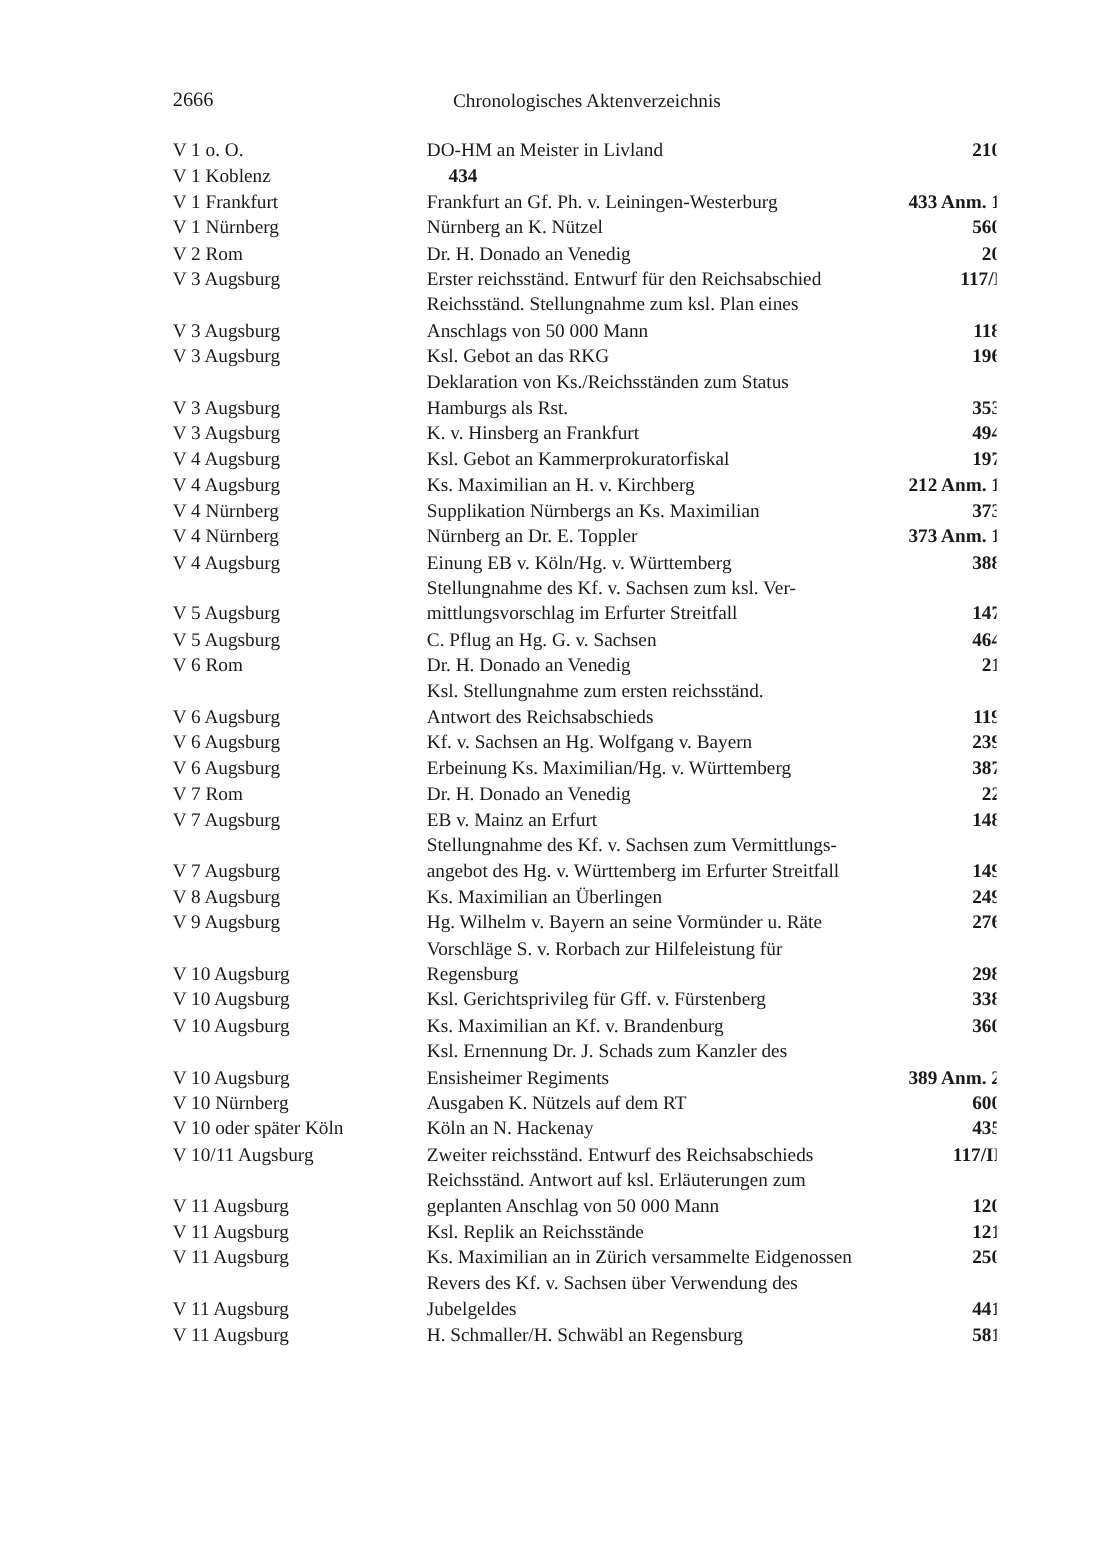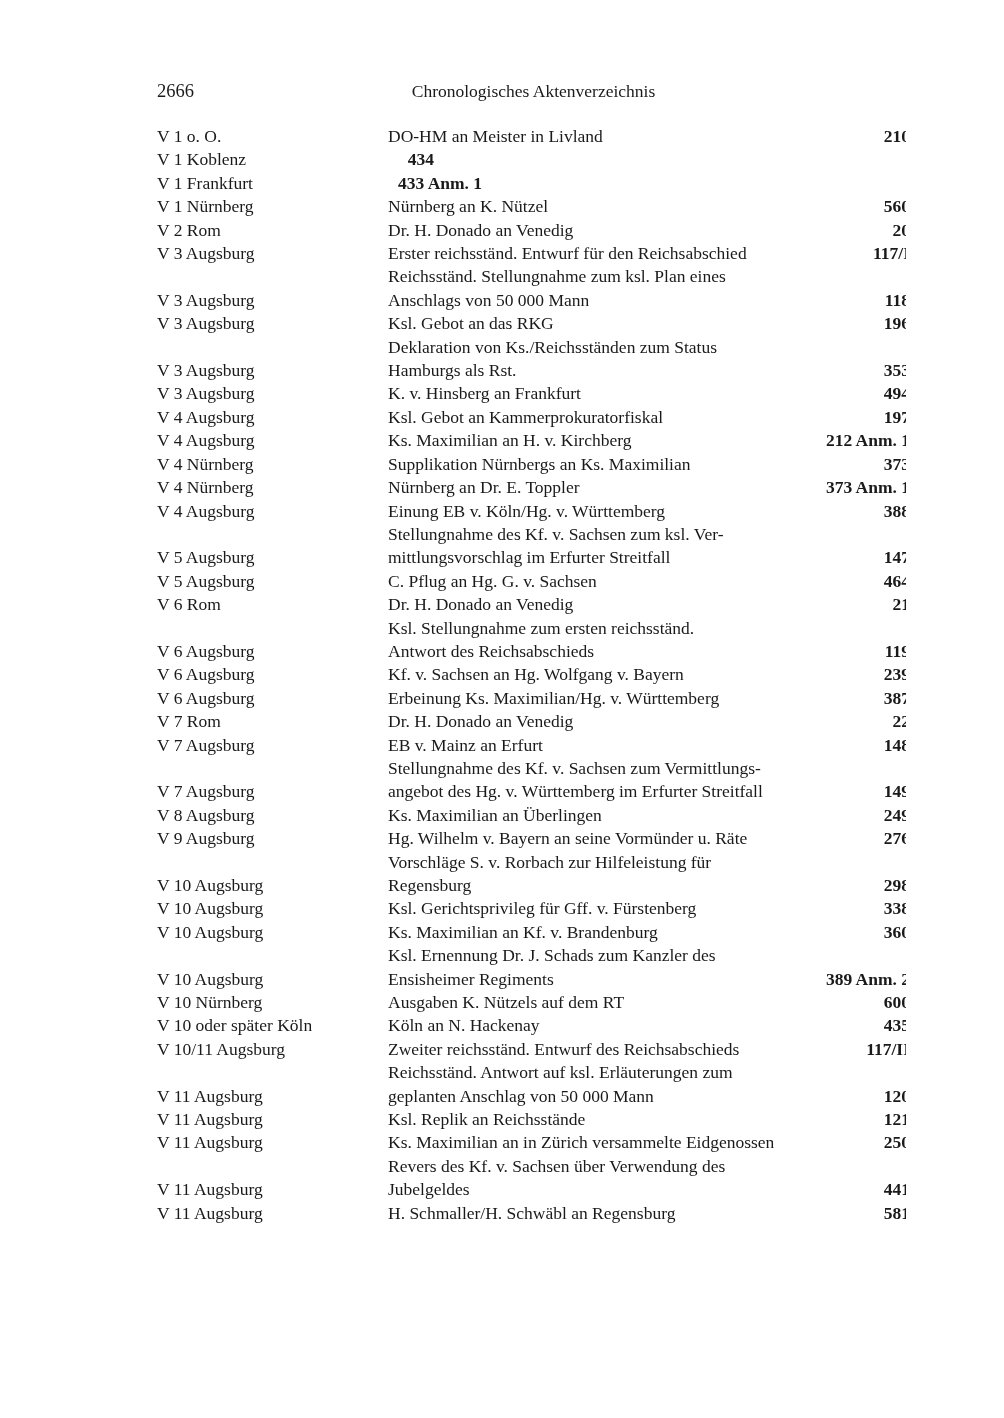--- a/index.html
+++ b/index.html
@@ -82,20 +82,21 @@
         <span class="entry-ref">210</span>
       </div>
 
       <div class="entry">
         <span class="entry-date">V 1 Koblenz</span>
         <span class="entry-ref">434</span>
       </div>
 
       <div class="entry">
         <span class="entry-date">V 1 Frankfurt</span>
+        <span class="entry-desc">Frankfurt an Gf. Ph. v. Leiningen-Westerburg</span>
         <span class="entry-ref">433 Anm. 1</span>
       </div>
 
 
       <div class="entry">
         <span class="entry-date">V 1 Nürnberg</span>
         <span class="entry-desc">Nürnberg an K. Nützel</span>
         <span class="entry-ref">560</span>
       </div>
 

